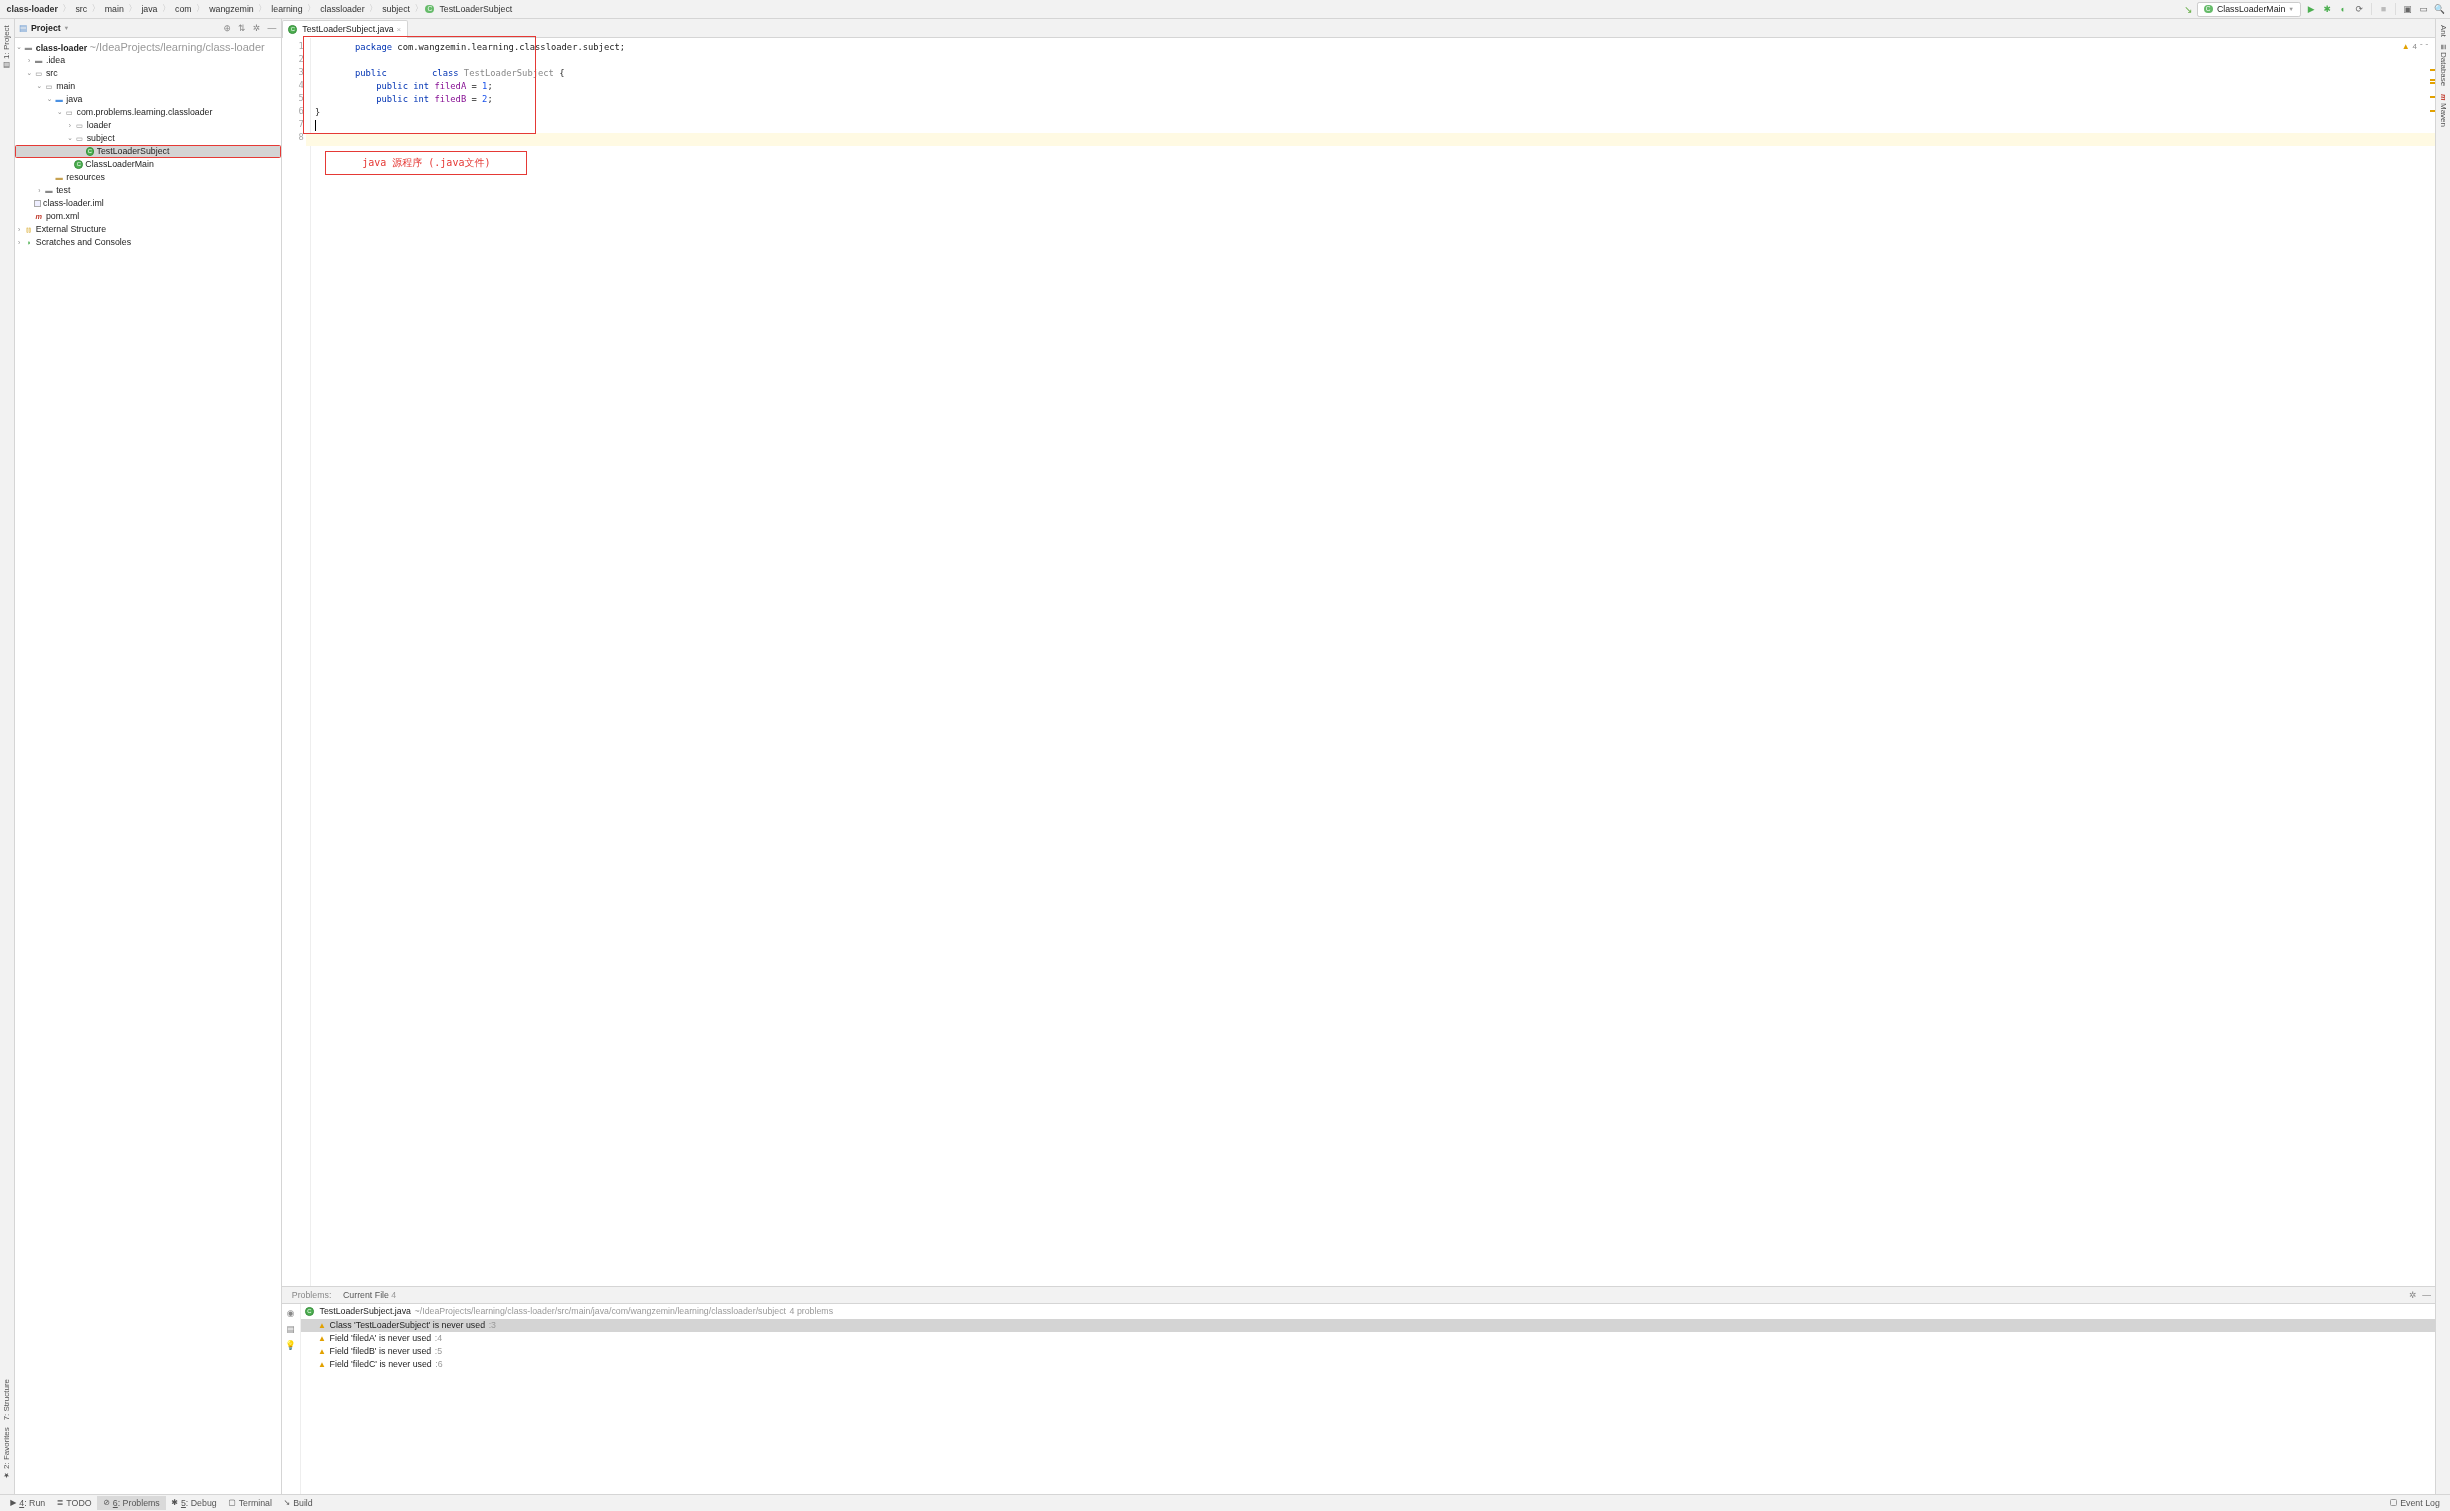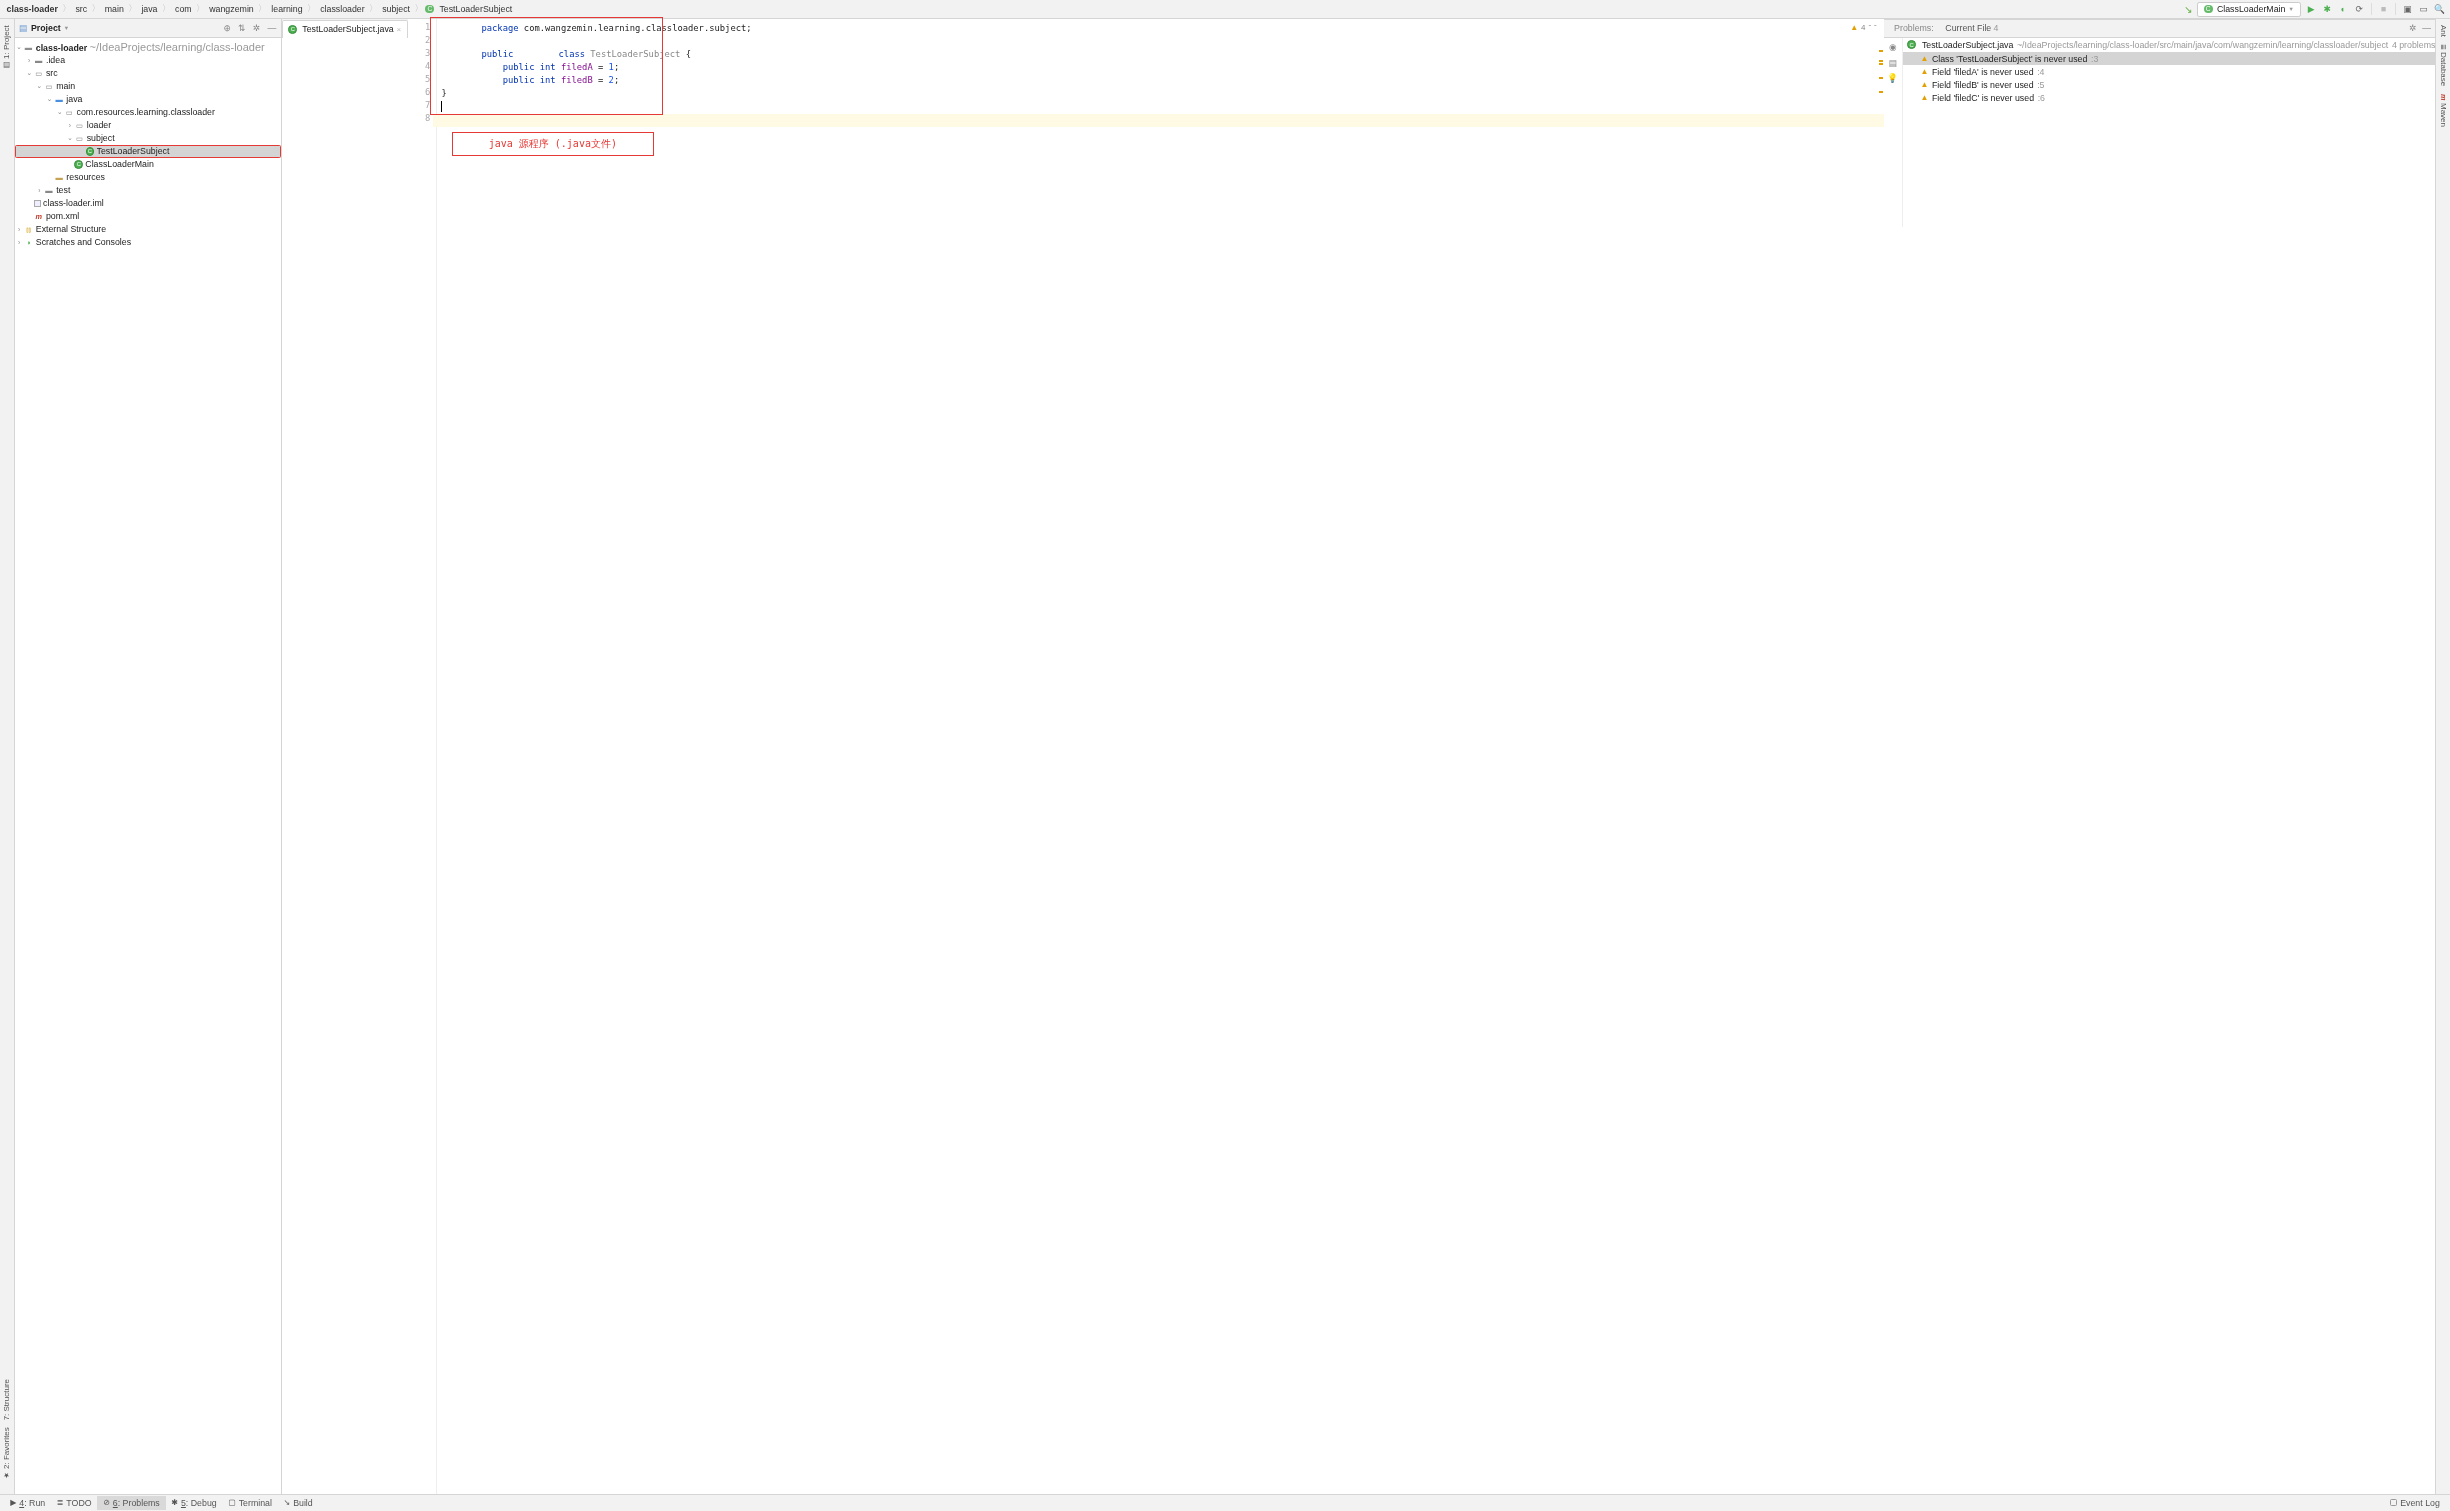--- a/index.html
+++ b/index.html
@@ -69,21 +69,21 @@
     .tree-icon.src{color:#4a90e2;}
     .tree-icon.java-class{width:8.8px;height:8.8px;border-radius:50%;background:#4caf50;border:0.7px solid #388e3c;color:#fff;font-size:5.8px;}
     .tree-icon.lib{color:#d4a017;}
     .tree-icon.scr{color:#4caf50;}
     .tree-icon.maven{color:#c0392b;font-weight:bold;font-style:italic;}
     .tree-icon.iml{width:7.3px;height:7.3px;border:0.7px solid #aaa;background:#eef;}
     .tree-label{flex:1;white-space:nowrap;overflow:hidden;text-overflow:ellipsis;}
     .tree-label .path{color:#999;font-size:11px;}
 
     
-    .editor-area{flex:1;display:flex;background:#fff;justify-content:flex-end;}
+    .editor-area{flex:1;display:flex;flex-direction:column;background:#fff;justify-content:flex-end;}
     .editor-tabs{height:19px;border-bottom:0.7px solid #d5d5d5;display:flex;align-items:flex-end;background:#f2f2f2;}
     .editor-tab{height:17.5px;display:flex;align-items:center;padding:0 5.8px;gap:2.9px;border:0.7px solid #d5d5d5;border-bottom:none;background:#fff;position:relative;top:0.7px;cursor:pointer;border-radius:2.2px 2.2px 0 0;}
     .editor-tab .close{color:#bbb;font-size:8px;}
     .editor-body{flex:1;display:flex;min-height:0;position:relative;}
     .gutter{width:29px;background:#fff;border-right:0.7px solid #eee;padding-top:2.9px;}
     .gutter-line{height:13px;text-align:right;padding-right:5.8px;color:#aaa;font-family:Menlo,Consolas,monospace;font-size:8.8px;}
     .code{flex:1;padding:2.9px 4.4px;font-family:Menlo,Consolas,monospace;font-size:8.8px;line-height:13px;position:relative;}
     .code-line{height:13px;white-space:pre;}
     .kw{color:#0033b3;padding-left:40px;}
     .type{color:#0033b3;}
@@ -241,21 +241,21 @@
         <span class="tree-icon src">▬</span>
         <span class="tree-label">java</span>
       </div>
       <div class="tree-row">
         <span class="indent"></span>
           <span class="indent"></span>
           <span class="indent"></span>
           <span class="indent"></span>
           <span class="expander">⌄</span>
         <span class="tree-icon folder-open">▭</span>
-        <span class="tree-label">com.resources.learning.classloader</span>
+        <span class="tree-label">com.problems.learning.classloader</span>
       </div>
       <div class="tree-row">
         <span class="indent"></span>
           <span class="indent"></span>
           <span class="indent"></span>
           <span class="indent"></span>
           <span class="indent"></span>
           <span class="expander">›</span>
         <span class="tree-icon folder">▭</span>
         <span class="tree-label">loader</span>

